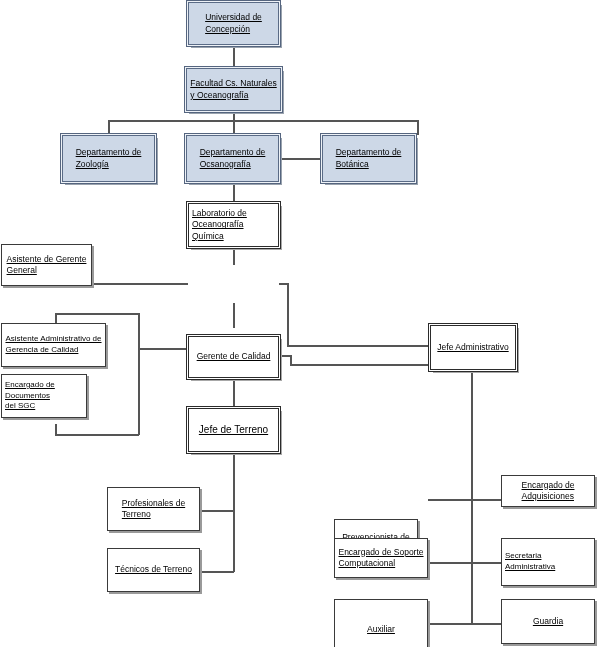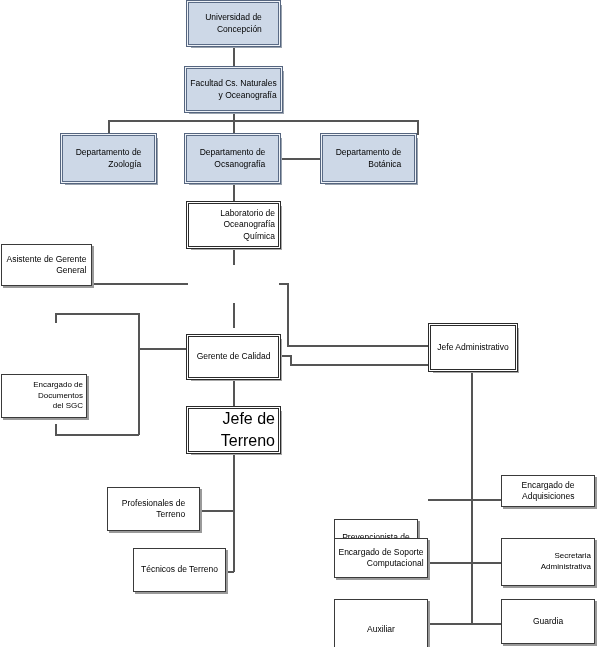--- a/index.html
+++ b/index.html
@@ -21,47 +21,48 @@
   .ln.thick.h{height:2px;background:#555;}
   .ln.thick.v{width:2px;background:#555;}
 
   
   .node{
     position:absolute;
     box-sizing:border-box;
     display:flex;
     align-items:center;
     justify-content:center;
-    text-align:right;
+    text-align:left;
     font-size:8.5px;
     line-height:1.35;
     color:#000;
     padding:2px 3px;
     z-index:5;
+    text-decoration:underline;
   }
   
   .node.plain{
     background:#ffffff;
     border:1px solid #3a3a3a;
     box-shadow:2px 2px 0 0 #9a9a9a;
   }
   
   .node.dbl{
     background:#ffffff;
     border:1px solid #2b2b2b;
     box-shadow:0 0 0 1px #ffffff, 0 0 0 2px #2b2b2b, 3px 3px 0 0 #a8a8a8;
   }
   
   .node.blue{
     background:#cdd8e7;
     border:1px solid #5a6b86;
     box-shadow:0 0 0 1px #eef2f7, 0 0 0 2px #55657f, 3px 3px 0 0 #9aa3ae;
   }
   .node .lbl{display:block;white-space:pre-line;}
-  .node.big{font-size:16px;}
+  .node.big{font-size:10px;}
   .node.tight{font-size:8px;}
 </style>
 </head>
 <body>
 
 <div id="chart">
 
   <div class="ln v thick" style="left:233px;top:45px;height:21px;"></div>
 
   <div class="ln v thick" style="left:233px;top:111px;height:10px;"></div>
@@ -144,40 +145,44 @@
 
   <div class="node plain" style="left:1px;top:244px;width:91px;height:42px;">
     <span class="lbl">Asistente de Gerente
 General</span>
   </div>
 
   <div class="node dbl" style="left:188px;top:336px;width:91px;height:42px;">
     <span class="lbl">Gerente de Calidad</span>
   </div>
 
+  <div class="node plain tight" style="left:1px;top:323px;width:105px;height:44px;">
+    <span class="lbl">Asistente Administrativo de
+Gerencia de Calidad</span>
+  </div>
 
   <div class="node plain tight" style="left:1px;top:374px;width:86px;height:44px;">
     <span class="lbl">Encargado de Documentos
 del SGC</span>
   </div>
 
   <div class="node dbl" style="left:430px;top:325px;width:86px;height:45px;">
     <span class="lbl">Jefe Administrativo</span>
   </div>
 
   <div class="node dbl big" style="left:188px;top:408px;width:91px;height:44px;">
     <span class="lbl">Jefe de Terreno</span>
   </div>
 
   <div class="node plain" style="left:107px;top:487px;width:93px;height:44px;">
     <span class="lbl">Profesionales de
 Terreno</span>
   </div>
 
-  <div class="node plain" style="left:107px;top:548px;width:93px;height:44px;margin-left:26px;">
+  <div class="node plain" style="left:107px;top:548px;width:93px;height:44px;">
     <span class="lbl">Técnicos de Terreno</span>
   </div>
 
   <div class="node plain" style="left:334px;top:475px;width:84px;height:48px;margin-top:44px;">
     <span class="lbl">Prevencionista de
 Riesgo</span>
   </div>
 
   <div class="node plain" style="left:501px;top:475px;width:94px;height:32px;">
     <span class="lbl">Encargado de

